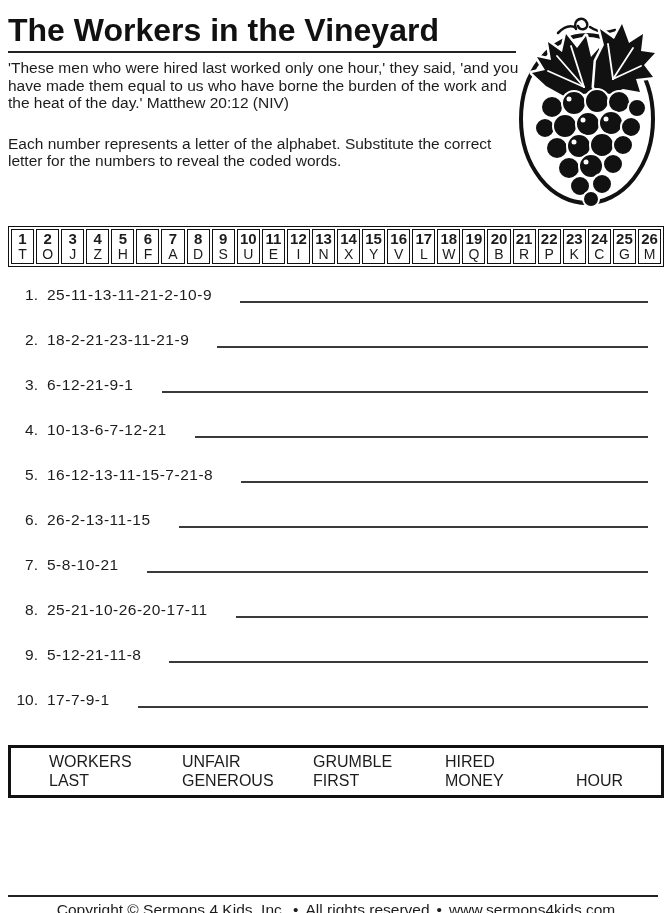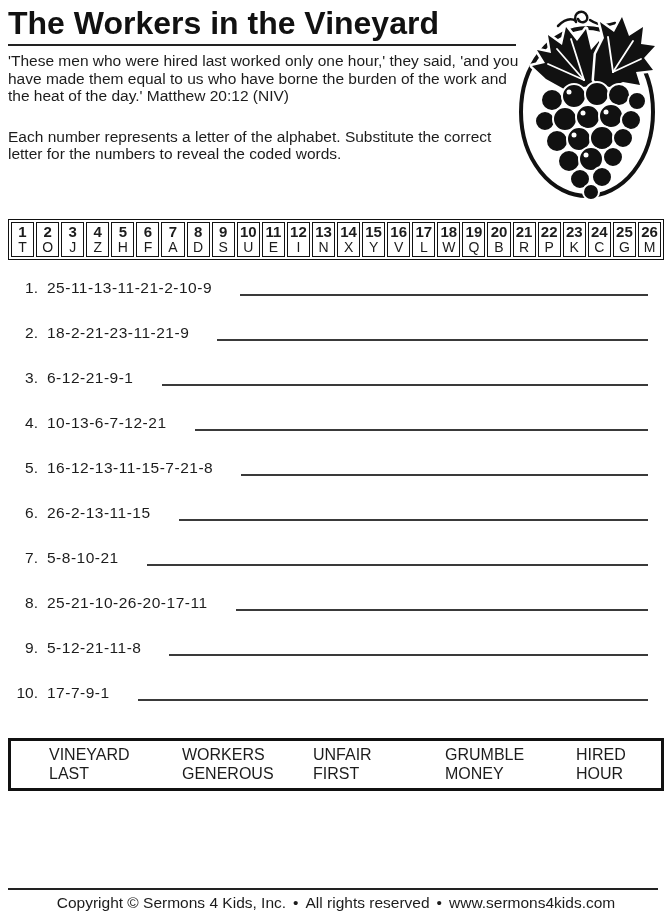--- a/index.html
+++ b/index.html
@@ -8,21 +8,21 @@
     width: 672px; height: 913px;
     font-family: "Liberation Sans", sans-serif;
     color: #1c1c1c;
     position: relative;
     overflow: hidden;
   }
   .sheet { padding: 0 8px; position: relative; width: 672px; height: 913px; }
 
   
   .title {
-    margin-top: 6px;
+    margin-top: 13px;
     font-size: 32px;
     line-height: 35px;
     font-weight: bold;
     letter-spacing: 0px;
     color: #111;
   }
   .title-rule {
     width: 508px; height: 0;
     border-top: 2px solid #222;
     margin-top: 3px;
@@ -349,21 +349,20 @@
     </div>
       <div class="puzzle-row">
       <span class="p-num">10.</span>
       <span class="p-code">17-7-9-1</span>
       <span class="p-blank"></span>
     </div>
     </div>
 
   <div class="word-box">
     <div class="wb-row">
-        <span class="wb-word">VINEYARD</span>
         <span class="wb-word">WORKERS</span>
         <span class="wb-word">UNFAIR</span>
         <span class="wb-word">GRUMBLE</span>
         <span class="wb-word">HIRED</span>
       </div>
     <div class="wb-row">
         <span class="wb-word">LAST</span>
         <span class="wb-word">GENEROUS</span>
         <span class="wb-word">FIRST</span>
         <span class="wb-word">MONEY</span>

